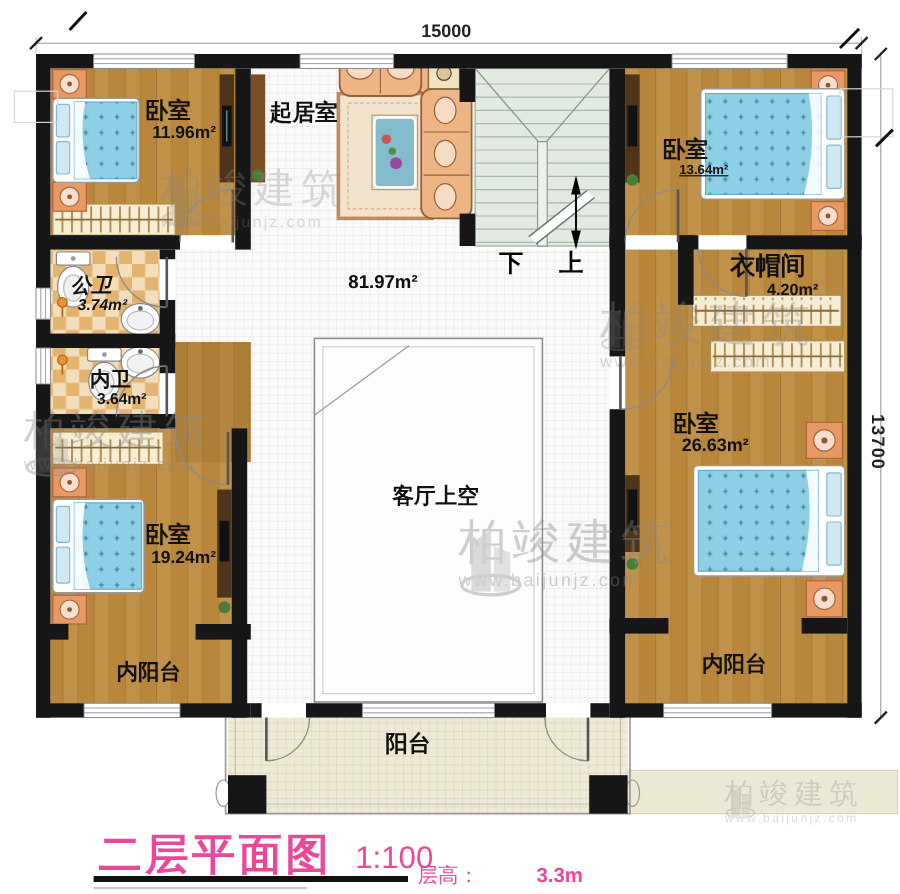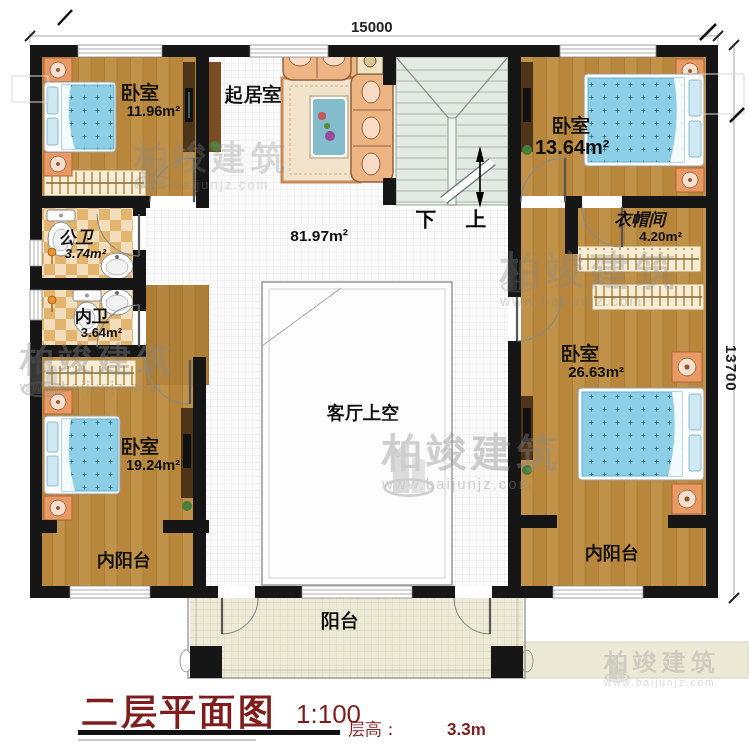--- a/index.html
+++ b/index.html
@@ -7,23 +7,23 @@
        font-family:"Liberation Sans","DejaVu Sans",sans-serif;}
   #plan{position:absolute;left:0;top:0;width:750px;height:745px;}
   #plan svg{position:absolute;left:0;top:0;}
   .room-label{position:absolute;text-align:center;color:#101010;z-index:30;line-height:1.12;}
   .rl-name{font-weight:bold;text-align:center;}
   .rl-area{font-weight:bold;text-align:right;}
   .stair-label{position:absolute;font-weight:bold;font-size:20px;color:#000;z-index:30;}
   .dim{position:absolute;color:#222;font-size:15px;font-weight:bold;z-index:30;background:#fff;padding:0 3px;}
   .dim-v{background:transparent;writing-mode:vertical-rl;letter-spacing:1px;}
   .wm{position:absolute;display:flex;align-items:center;gap:8px;color:#8a8a8a;z-index:20;pointer-events:none;}
-  .wm-brand{font-weight:bold;letter-spacing:5px;white-space:nowrap;line-height:1;text-align:center;}
+  .wm-brand{font-weight:normal;letter-spacing:5px;white-space:nowrap;line-height:1;text-align:center;}
   .wm-url{letter-spacing:2px;white-space:nowrap;margin-top:3px;}
-  .titleblock{position:absolute;z-index:30;color:#7f1d1d;}
+  .titleblock{position:absolute;z-index:30;color:#ec4899;}
   .tb-title{font-size:36px;font-weight:bold;letter-spacing:3px;}
   .tb-scale{font-size:26px;}
   .tb-row{font-size:17px;}
   .tb-underline{position:absolute;background:#111;}
   .tb-underline2{position:absolute;background:#c9c9c9;}
 </style>
 </head>
 <body>
 
 <div id="plan">
@@ -448,24 +448,24 @@
 
 <div class="room-label" style="left:100px;top:82px;width:80px;">
   <div class="rl-name" style="font-size:19px;">卧室</div>
   <div class="rl-area" style="font-size:14.5px;">11.96m²</div>
 </div>
 <div class="room-label" style="left:220px;top:84px;width:66px;">
   <div class="rl-name" style="font-size:19px;">起居室</div>
 </div>
 <div class="room-label" style="left:535px;top:115px;width:72px;">
   <div class="rl-name" style="font-size:19px;">卧室</div>
-  <div class="rl-area" style="font-size:20px;">13.64m²</div>
+  <div class="rl-area" style="font-size:11px;text-decoration:underline;">13.64m²</div>
 </div>
 <div class="room-label" style="left:598px;top:210px;width:84px;">
-  <div class="rl-name" style="font-size:17px;font-style:italic;">衣帽间</div>
+  <div class="rl-name" style="font-size:21px;">衣帽间</div>
   <div class="rl-area" style="font-size:13.5px;">4.20m²</div>
 </div>
 <div class="room-label" style="left:46px;top:228px;width:60px;font-style:italic;">
   <div class="rl-name" style="font-size:17px;">公卫</div>
   <div class="rl-area" style="font-size:13px;">3.74m²</div>
 </div>
 <div class="room-label" style="left:62px;top:307px;width:60px;">
   <div class="rl-name" style="font-size:17px;">内卫</div>
   <div class="rl-area" style="font-size:13px;">3.64m²</div>
 </div>

